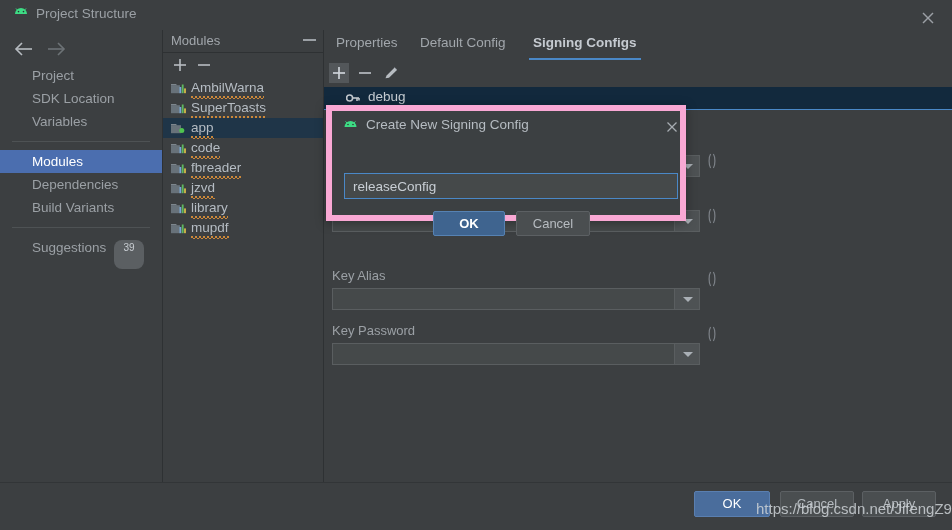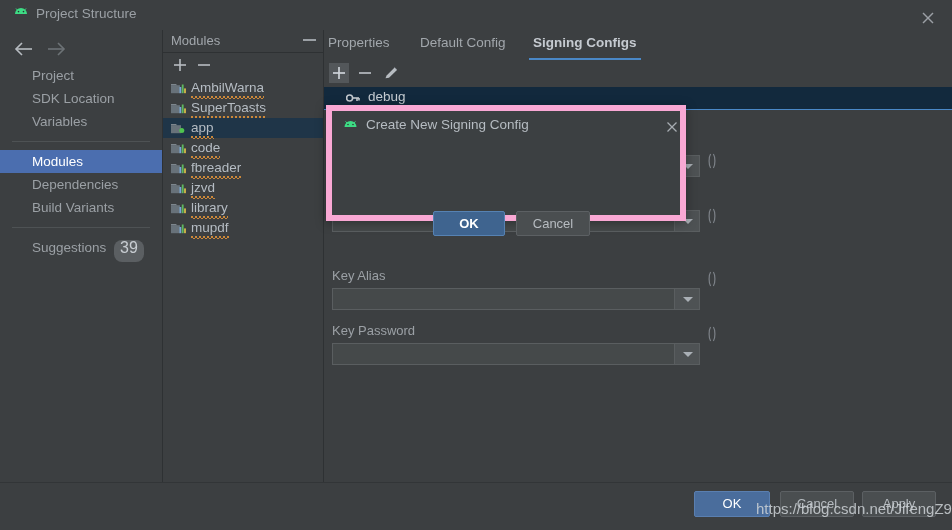--- a/index.html
+++ b/index.html
@@ -43,23 +43,23 @@
   .arrow.fwd{left:36px;}
   .nav-list{position:absolute;left:0;top:34px;width:162px;}
   .nav-item{
     height:23px;line-height:23px;padding-left:32px;
     font-size:13.5px;color:#9ba0a5;cursor:default;position:relative;
   }
   .nav-item.selected{background:#4b6eaf;color:#ffffff;}
   .nav-sep{height:1px;background:#4e5254;margin:8px 12px 8px 12px;}
   .nav-item .badge{
     position:absolute;right:18px;top:4px;
-    min-width:22px;height:22px;line-height:15px;
+    min-width:22px;height:29px;line-height:15px;
     border-radius:8px;background:#5b5f62;color:#c8cdd2;
-    font-size:16px;text-align:center;padding:0 4px;
+    font-size:10px;text-align:center;padding:0 4px;
   }
 
   
   .modpanel{
     position:absolute;left:163px;top:30px;width:160px;height:452px;
     background:#3c3f41;border-right:1px solid #2e3133;
   }
   .modhdr{
     position:absolute;left:0;top:0;width:160px;height:22px;
     border-bottom:1px solid #2e3133;
@@ -382,21 +382,21 @@
         </span>
         <span class="mod-name">mupdf</span>
       </div>
 
     </div>
   </div>
 
   <div class="content">
 
     <div class="tabs">
-      <div class="tab" style="left:0;">
+      <div class="tab" style="left:8px;">
         <span>Properties</span>
       </div>
       <div class="tab" style="left:92px;">
         <span>Default Config</span>
       </div>
       <div class="tab active" style="left:205px;">
         <span>Signing Configs</span>
       </div>
     </div>
 
@@ -513,20 +513,21 @@
         </svg>
       </span>
       <span class="dlg-title">Create New Signing Config</span>
       <span class="dlg-close">
         <svg width="16" height="16" viewBox="0 0 16 16">
           <line x1="3.5" y1="3.5" x2="12.5" y2="12.5" stroke="#a7acb2" stroke-width="1.3"></line>
           <line x1="12.5" y1="3.5" x2="3.5" y2="12.5" stroke="#a7acb2" stroke-width="1.3"></line>
         </svg>
       </span>
     </div>
+    <input class="dlg-input" type="text" value="releaseConfig" style="">
     <div class="dlg-btn ok">
       <span>OK</span>
     </div>
     <div class="dlg-btn cancel">
       <span>Cancel</span>
     </div>
   </div>
 
 </div>
 

